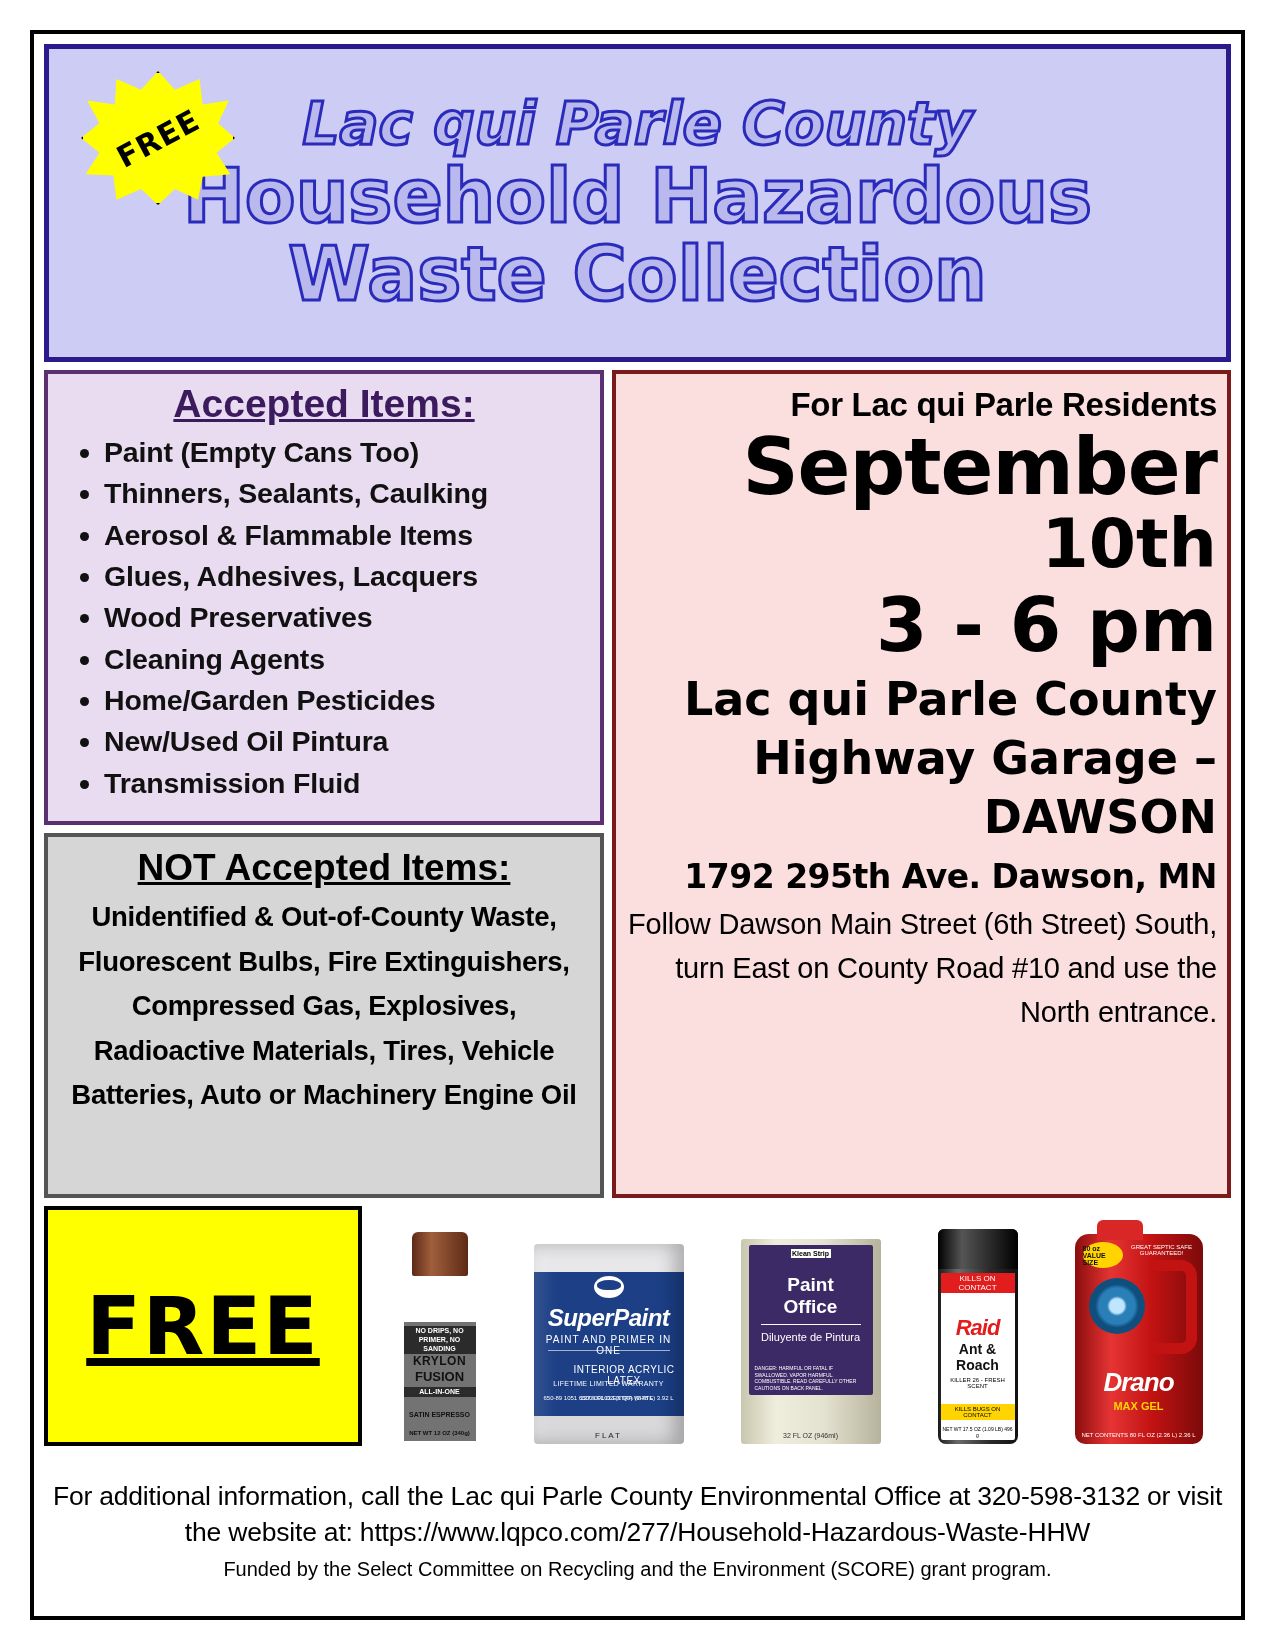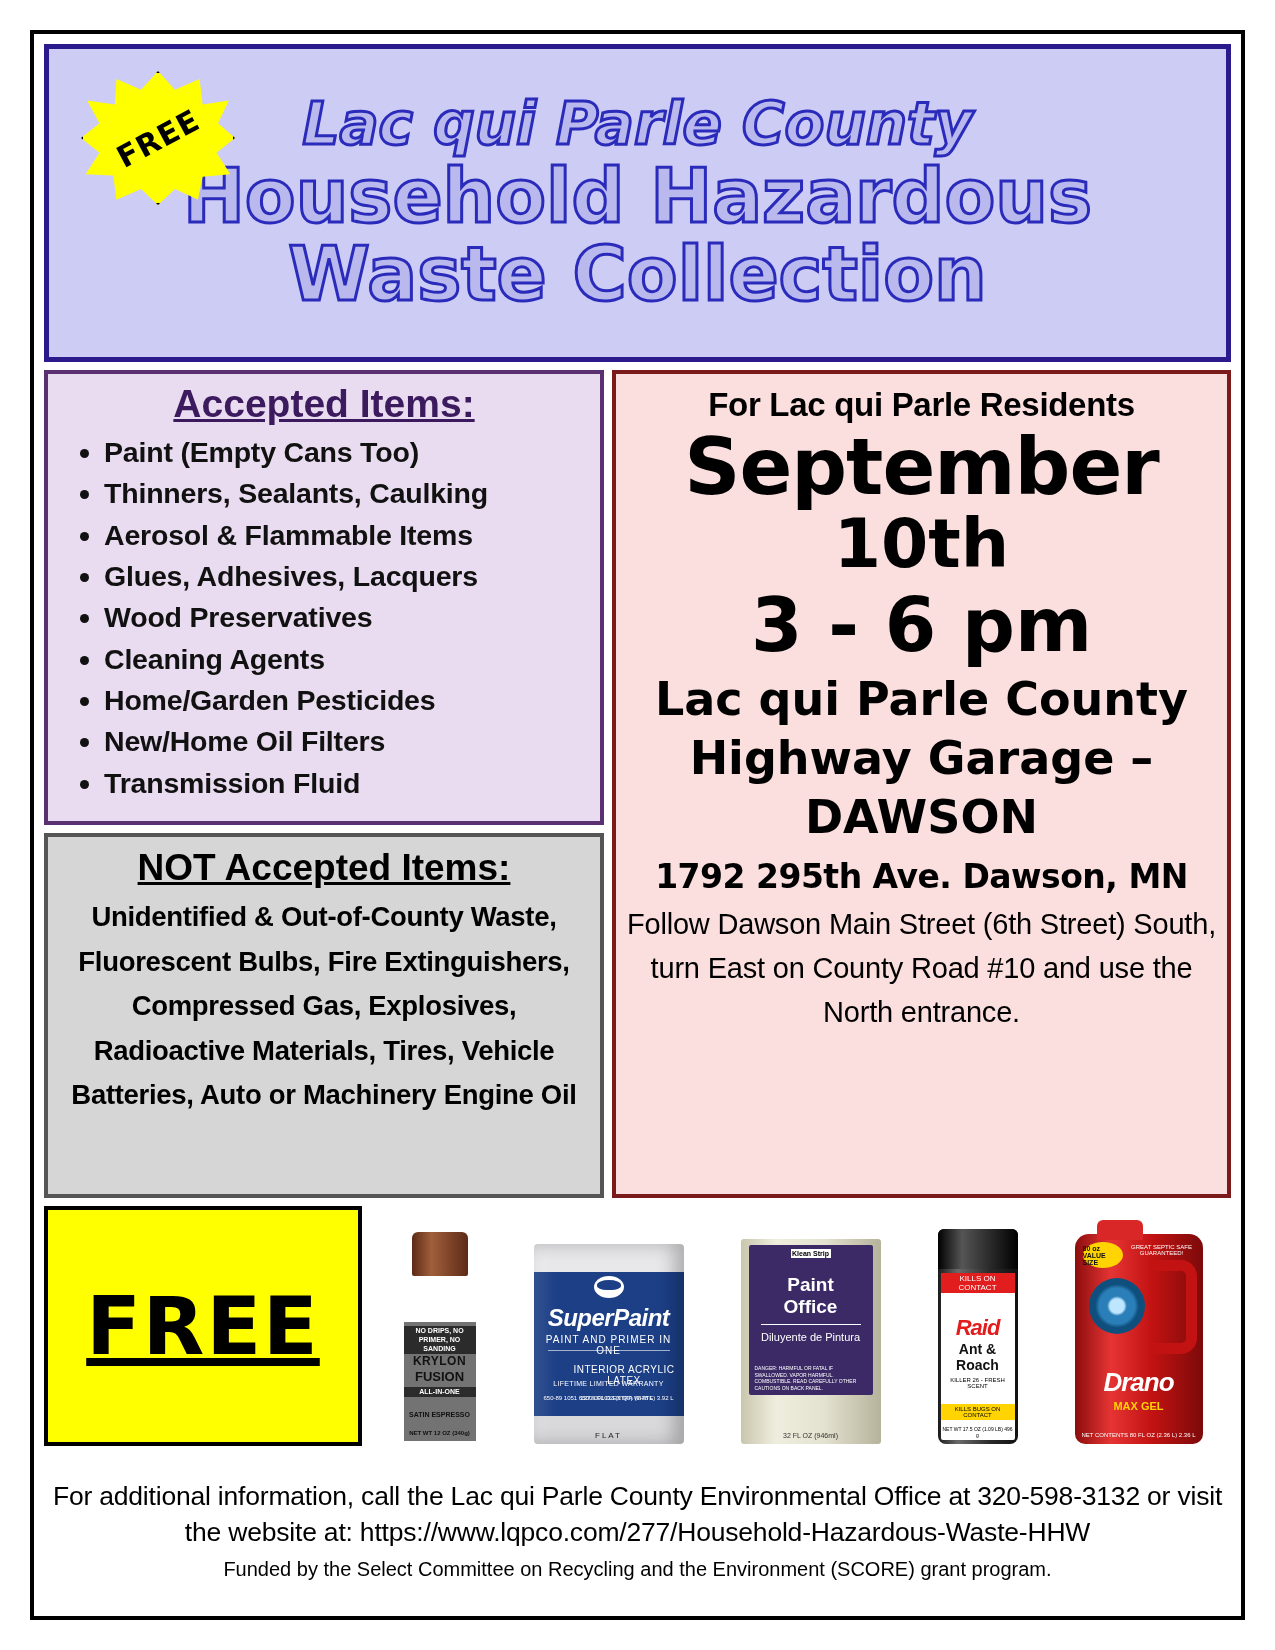--- a/index.html
+++ b/index.html
@@ -95,21 +95,21 @@
     display: flex;
     flex-direction: column;
     gap: 8px;
   }
   .col-right {
     flex: 1;
     background: #fbdede;
     border: 4px solid #7b1a1a;
     box-sizing: border-box;
     padding: 8px 10px;
-    text-align: center;
+    text-align: right;
     display: flex;
     flex-direction: column;
   }
 
   
   .accepted {
     background: #e9dcf0;
     border: 4px solid #5a3070;
     box-sizing: border-box;
     padding: 6px 10px 10px 10px;
@@ -421,21 +421,21 @@
       <div class="accepted">
         <h2>Accepted Items:</h2>
         <ul>
           <li>Paint (Empty Cans Too)</li>
           <li>Thinners, Sealants, Caulking</li>
           <li>Aerosol &amp; Flammable Items</li>
           <li>Glues, Adhesives, Lacquers</li>
           <li>Wood Preservatives</li>
           <li>Cleaning Agents</li>
           <li>Home/Garden Pesticides</li>
-          <li>New/Home Oil Filters</li>
+          <li>New/Used Oil Pintura</li>
           <li>Transmission Fluid</li>
         </ul>
       </div>
 
       <div class="not-accepted">
         <h2>NOT Accepted Items:</h2>
         <p>Unidentified &amp; Out-of-County Waste, Fluorescent Bulbs, Fire Extinguishers, Compressed Gas, Explosives, Radioactive Materials, Tires, Vehicle Batteries, Auto or Machinery Engine Oil</p>
       </div>
 
     </div>

